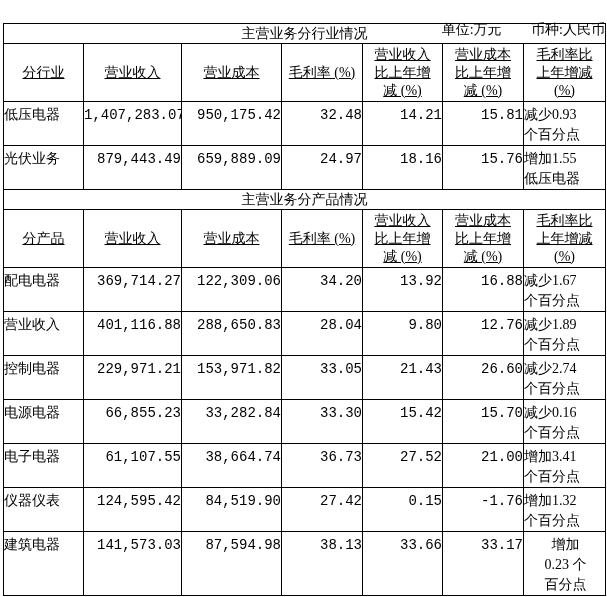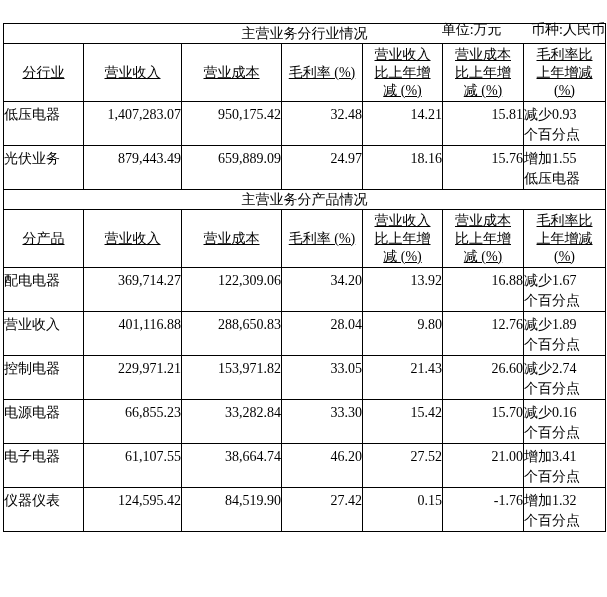--- a/index.html
+++ b/index.html
@@ -62,20 +62,21 @@
   }
   td.cat {
     text-align: left;
     padding-left: 7px;
     padding-right: 2px;
   }
   td.num {
     text-align: right;
     padding-right: 9px;
     padding-left: 2px;
+    font-family: Liberation Mono, monospace;
   }
   td.chg {
     text-align: left;
     padding-left: 8px;
     padding-right: 2px;
     white-space: pre-line;
   }
   td.chg.center {
     text-align: center;
     padding-left: 2px;
@@ -195,30 +196,41 @@
     <td class="num">33.30</td>
     <td class="num">15.42</td>
     <td class="num">15.70</td>
     <td class="chg">减少0.16
 个百分点</td>
   </tr>
   <tr class="data-row">
     <td class="cat">电子电器</td>
     <td class="num">61,107.55</td>
     <td class="num">38,664.74</td>
-    <td class="num">46.20</td>
+    <td class="num">36.73</td>
     <td class="num">27.52</td>
     <td class="num">21.00</td>
     <td class="chg">增加3.41
 个百分点</td>
   </tr>
   <tr class="data-row">
     <td class="cat">仪器仪表</td>
     <td class="num">124,595.42</td>
     <td class="num">84,519.90</td>
     <td class="num">27.42</td>
     <td class="num">0.15</td>
     <td class="num">-1.76</td>
     <td class="chg">增加1.32
 个百分点</td>
   </tr>
+  <tr class="tall-row">
+    <td class="cat">建筑电器</td>
+    <td class="num">141,573.03</td>
+    <td class="num">87,594.98</td>
+    <td class="num">38.13</td>
+    <td class="num">33.66</td>
+    <td class="num">33.17</td>
+    <td class="chg center">增加
+0.23 个
+百分点</td>
+  </tr>
 </tbody>
   </table>
 
 </body></html>

